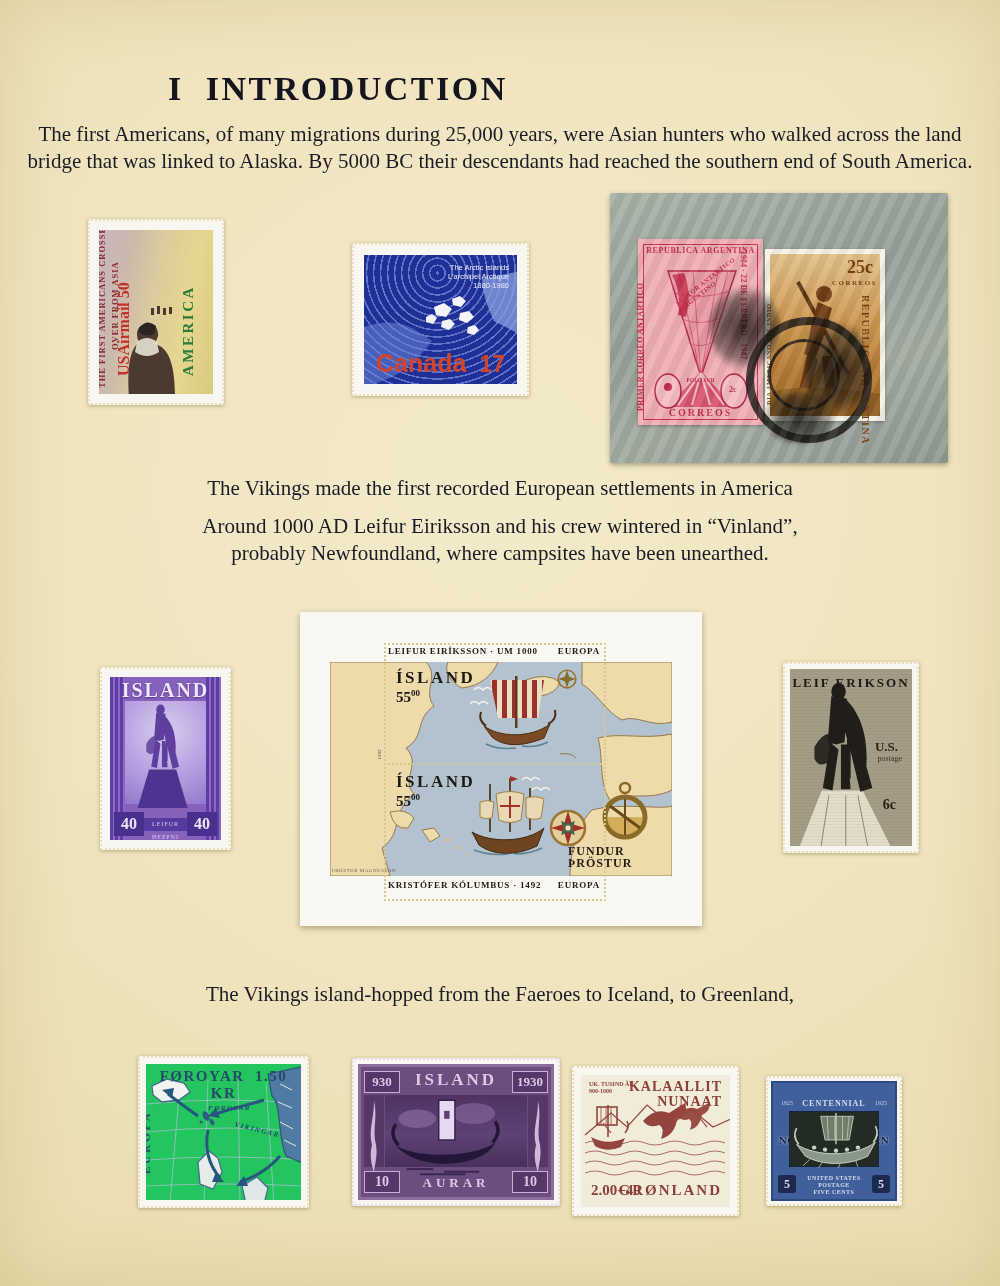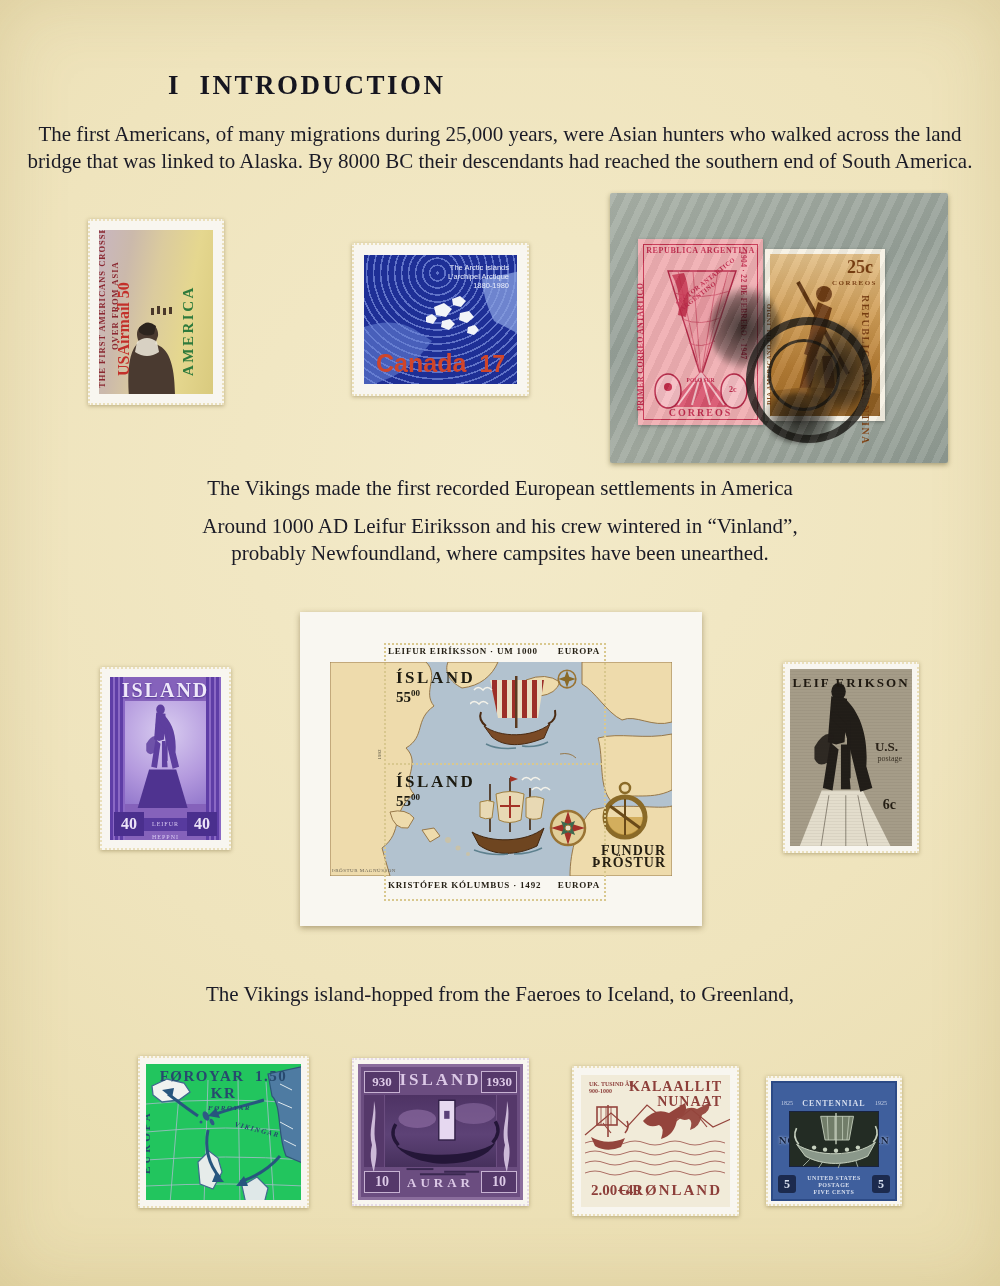--- a/index.html
+++ b/index.html
@@ -1,21 +1,21 @@
 <!DOCTYPE html>
 <html><head>
 <meta charset="utf-8">
 <style>
   html,body{margin:0;padding:0;background:#d8cda4;}
   .page{position:relative;width:1000px;height:1286px;overflow:hidden;
     background:radial-gradient(circle at 50% 38%, #f3eac9 0%, #efe4bd 55%, #e9dcae 100%);
     box-shadow:inset 0 0 70px rgba(150,120,50,.18);
     font-family:"Liberation Serif", serif; color:#1c1c26;}
   .tw{position:absolute;width:1000px;text-align:center;font-size:21px;color:#1b1b26;}
-  .title{position:absolute;left:168px;top:70px;font-size:27px;font-weight:600;letter-spacing:2.5px;white-space:pre;color:#15151f;}
+  .title{position:absolute;left:168px;top:70px;font-size:34px;font-weight:600;letter-spacing:2.5px;white-space:pre;color:#15151f;}
   .stamp{position:absolute;background:#f8f6f0;border:2px dotted #eadfba;box-shadow:0 1px 4px rgba(100,80,30,.4);box-sizing:border-box;}
   .inner{position:absolute;overflow:hidden;}
   .vt{position:absolute;white-space:nowrap;transform:rotate(-90deg);transform-origin:left bottom;}
   .vtd{position:absolute;white-space:nowrap;transform:rotate(90deg);transform-origin:left top;}
   svg{display:block;}
   
   .us50-img{position:absolute;inset:9px;background:linear-gradient(100deg,#c9b6c0 0%,#cbb9ab 24%,#dbcb9e 46%,#e5d78f 72%,#d9ca7e 100%);}
   .us50-maroon{font-size:8.5px;letter-spacing:1px;color:#8a2730;font-weight:600;}
   .us50-denom{font-size:16px;color:#c3302a;font-weight:700;}
   .us50-america{font-size:15px;letter-spacing:2.5px;color:#2e7a3c;font-weight:700;}
@@ -46,21 +46,21 @@
   .is40-cap{position:absolute;bottom:9px;left:34px;right:34px;text-align:center;font-size:6px;letter-spacing:1px;color:#d9c9f2;background:#573a9e;height:13px;line-height:13px;}
   
   .sheet{position:absolute;left:300px;top:612px;width:402px;height:314px;background:#f9f7f1;box-shadow:0 2px 6px rgba(90,70,30,.45);}
   .sheet-map{position:absolute;left:30px;top:50px;width:342px;height:214px;background:#b2c2cf;}
   .sheet-perf{position:absolute;left:84px;top:31px;width:218px;height:254px;border:2px dotted #d9c88e;}
   .sheet-div{position:absolute;left:84px;top:151px;width:218px;border-top:2px dotted #d9c88e;}
   .sheet-band{position:absolute;left:88px;width:212px;display:flex;justify-content:space-between;font-size:9px;font-weight:700;letter-spacing:.8px;color:#241f14;}
   .sheet-isl{position:absolute;font-size:17px;letter-spacing:2.5px;font-weight:700;color:#1c1a10;}
   .sheet-val{position:absolute;font-size:15px;font-weight:700;color:#1c1a10;}
   .sheet-val .sup{font-size:9px;vertical-align:super;}
-  .fundur{position:absolute;left:280px;top:233px;width:86px;text-align:right;font-size:14px;font-weight:700;letter-spacing:1px;color:#241e12;line-height:12px;}
+  .fundur{position:absolute;left:268px;top:233px;width:86px;text-align:left;font-size:12px;font-weight:700;letter-spacing:1px;color:#241e12;line-height:12px;}
   .credit{position:absolute;left:32px;top:256px;font-size:5px;color:#6a6354;letter-spacing:.5px;}
   .y1992{position:absolute;font-size:5px;color:#54503f;transform:rotate(-90deg);}
   
   .leif-img{position:absolute;inset:5px;background:#a59c88;}
   .leif-img::after{content:"";position:absolute;inset:0;background:repeating-linear-gradient(0deg,rgba(60,50,40,.06) 0 1px,transparent 1px 3px);}
   .leif-title{position:absolute;top:6px;left:0;right:0;text-align:center;font-size:13px;letter-spacing:2px;color:#1e1810;font-weight:700;font-variant:small-caps;}
   .leif-us{position:absolute;right:14px;top:70px;font-size:13px;font-weight:700;color:#2a2218;}
   .leif-postage{position:absolute;right:10px;top:85px;font-size:8px;color:#3a3226;}
   .leif-6c{position:absolute;right:16px;top:128px;font-size:14px;font-weight:700;color:#241e14;}
   
@@ -92,21 +92,21 @@
   .nor-5{position:absolute;bottom:6px;width:18px;height:18px;background:#1c2a4e;color:#d6deee;font-weight:700;font-size:12px;text-align:center;line-height:18px;border-radius:3px;}
   .nor-bottom{position:absolute;bottom:3px;left:26px;right:26px;text-align:center;font-size:6px;line-height:7px;letter-spacing:.5px;color:#d6deee;font-weight:600;}
 </style>
 </head>
 <body>
 
 <div class="page">
 
   <div class="title">I  INTRODUCTION</div>
   <div class="tw" style="top:122px;">The first Americans, of many migrations during 25,000 years, were Asian hunters who walked across the land</div>
-  <div class="tw" style="top:149px;">bridge that was linked to Alaska. By 8000 BC their descendants had reached the southern end of South America.</div>
+  <div class="tw" style="top:149px;">bridge that was linked to Alaska. By 5000 BC their descendants had reached the southern end of South America.</div>
   <div class="tw" style="top:476px;">The Vikings made the first recorded European settlements in America</div>
   <div class="tw" style="top:514px;">Around 1000 AD Leifur Eiriksson and his crew wintered in “Vinland”,</div>
   <div class="tw" style="top:541px;">probably Newfoundland, where campsites have been unearthed.</div>
   <div class="tw" style="top:982px;">The Vikings island-hopped from the Faeroes to Iceland, to Greenland,</div>
 
   <div class="stamp" style="left:88px;top:219px;width:136px;height:186px;">
     <div class="us50-img inner">
       <svg width="118" height="168" viewBox="0 0 118 168" style="position:absolute;inset:0;">
         <path d="M30,168 C28,140 30,120 40,112 C36,104 38,96 46,94 C54,92 60,98 59,106 L56,114 C70,118 76,134 76,168 Z" fill="#4a3a30"></path>
         <path d="M38,112 q10,-8 20,0 l2,10 q-12,8 -24,0 Z" fill="#e8e2d4" opacity=".9"></path>
@@ -427,21 +427,21 @@
       </svg>
       <div class="far-head">
         <span>FØROYAR</span>&nbsp;&nbsp;<span>1.50 KR</span>
       </div>
       <span class="vt far-europa" style="left:6px;bottom:26px;">EUROPA</span>
       <span class="far-lab" style="left:62px;top:40px;">FØROYAR</span>
       <span class="far-lab" style="left:88px;top:62px;transform:rotate(14deg);">VIKINGAR</span>
     </div>
   </div>
 
-  <div class="stamp" style="left:352px;top:1058px;width:177px;height:148px;border-color:#e6dbe6;">
+  <div class="stamp" style="left:352px;top:1058px;width:208px;height:148px;border-color:#e6dbe6;">
     <div class="i930-img inner" style="inset:4px;">
       <div class="i930-field">
         <div class="i930-tab" style="left:3px;">930</div>
         <div class="i930-country">ISLAND</div>
         <div class="i930-tab" style="right:3px;">1930</div>
         <div class="i930-geyser" style="left:3px;">
           <svg width="20" height="82" viewBox="0 0 20 82">
               <path d="M10,6 C14,22 8,34 12,50 C14,62 10,72 10,78 C8,70 5,62 8,50 C4,36 10,24 10,6 Z" fill="#cdbad8"></path>
             </svg>
         </div>

